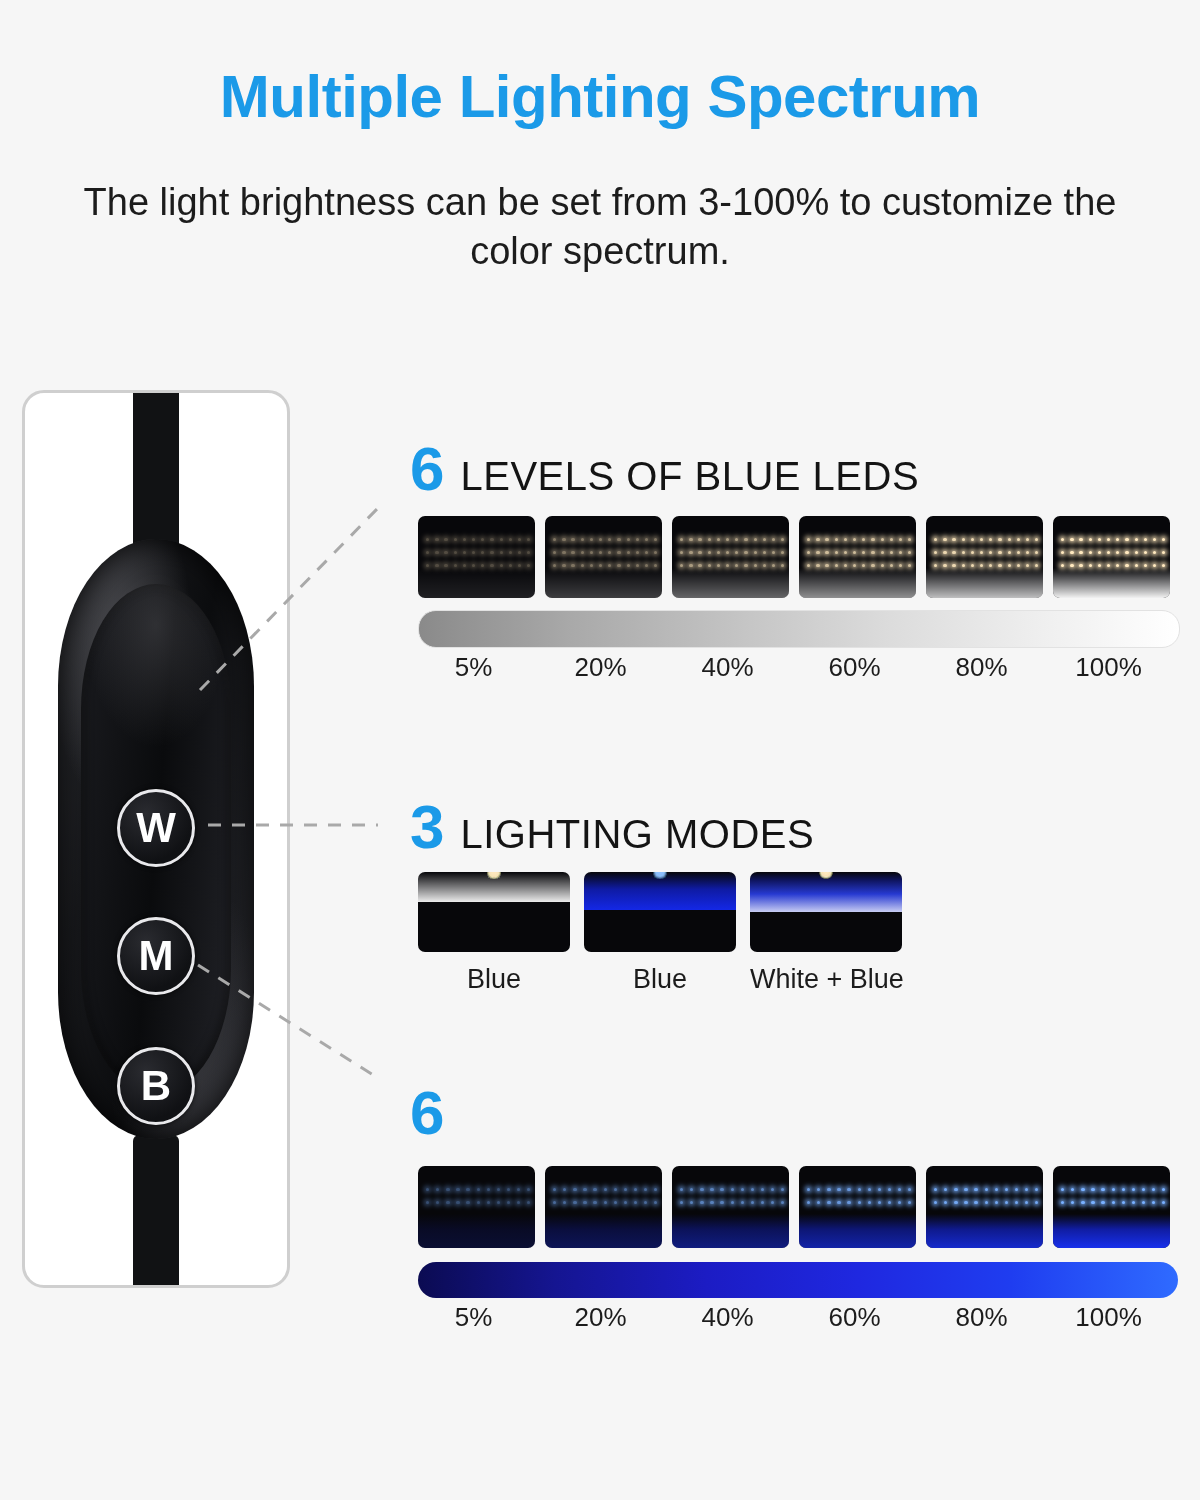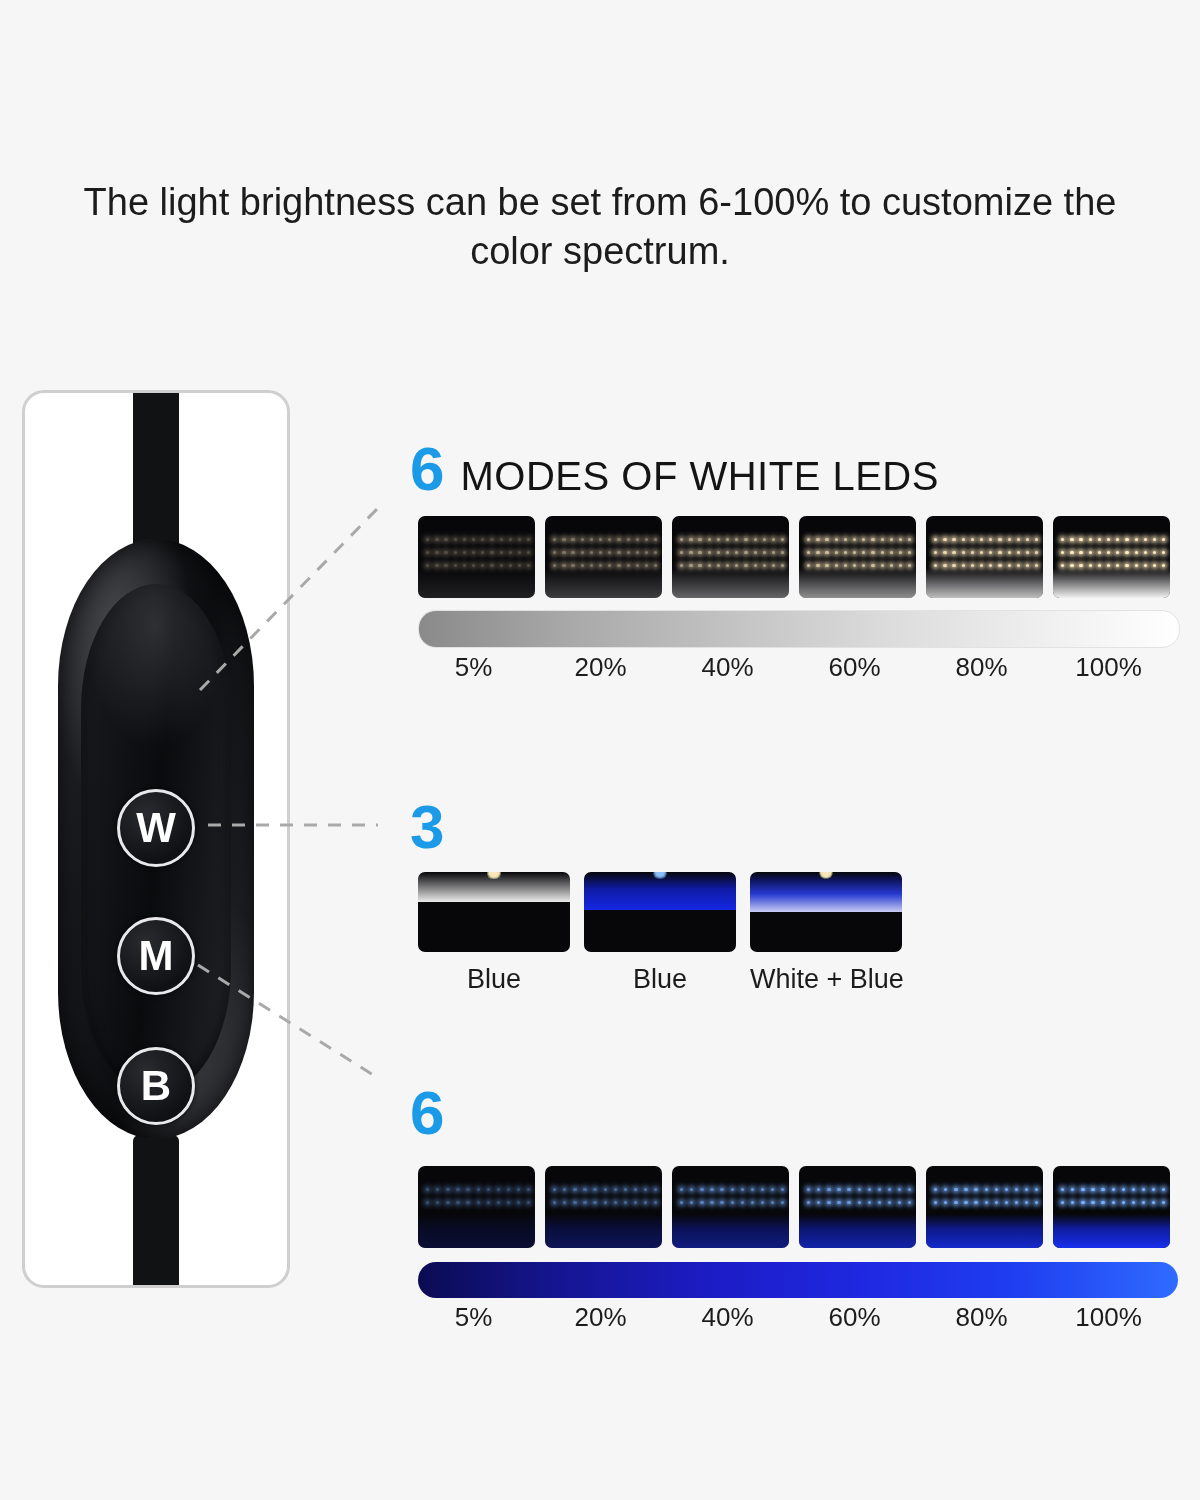--- a/index.html
+++ b/index.html
@@ -237,42 +237,43 @@
     font-size: 27px;
     color: #1c1c1c;
     white-space: nowrap;
   }
 </style>
 </head>
 <body>
 
 <div class="page">
 
-  <div class="subtitle">The light brightness can be set from 6-100% to customize the color spectrum.</div>
+  <div class="title">Multiple Lighting Spectrum</div>
+  <div class="subtitle">The light brightness can be set from 3-100% to customize the color spectrum.</div>
 
   <div class="device-frame">
     <div class="cord-top"></div>
     <div class="cord-bottom"></div>
     <div class="controller">
       <div class="controller-inner"></div>
       <div class="btn btn-w">W</div>
       <div class="btn btn-m">M</div>
       <div class="btn btn-b">B</div>
     </div>
   </div>
 
   <svg class="connectors" viewBox="0 0 1200 1500">
     <line x1="200" y1="690" x2="378" y2="508" stroke="#a9a9a9" stroke-width="3" stroke-dasharray="13,11"></line>
     <line x1="208" y1="825" x2="378" y2="825" stroke="#a9a9a9" stroke-width="3" stroke-dasharray="13,11"></line>
     <line x1="198" y1="965" x2="378" y2="1078" stroke="#a9a9a9" stroke-width="3" stroke-dasharray="13,11"></line>
   </svg>
 
   <div class="section-head" style="left:410px; top:438px;">
     <span class="section-num">6</span>
-    <span class="section-label">MODES OF WHITE LEDS</span>
+    <span class="section-label">LEVELS OF BLUE LEDS</span>
   </div>
 
   <div class="swatch-row" id="white-swatches" style="left:418px; top:516px;">
       <div class="swatch">
         <div class="dots">
           <i style="left:8.0px; top:0px; width:3.4px; height:3.4px; background:#ffe9bf; opacity:0.3; box-shadow:0 0 5.4px 2.0px #ffe9bf;"></i>
           <i style="left:17.2px; top:0px; width:3.4px; height:3.4px; background:#ffe9bf; opacity:0.3; box-shadow:0 0 5.4px 2.0px #ffe9bf;"></i>
           <i style="left:26.4px; top:0px; width:3.4px; height:3.4px; background:#ffe9bf; opacity:0.3; box-shadow:0 0 5.4px 2.0px #ffe9bf;"></i>
           <i style="left:35.5px; top:0px; width:3.4px; height:3.4px; background:#ffe9bf; opacity:0.3; box-shadow:0 0 5.4px 2.0px #ffe9bf;"></i>
           <i style="left:44.7px; top:0px; width:3.4px; height:3.4px; background:#ffe9bf; opacity:0.3; box-shadow:0 0 5.4px 2.0px #ffe9bf;"></i>
@@ -522,20 +523,21 @@
       <span>5%</span>
       <span>20%</span>
       <span>40%</span>
       <span>60%</span>
       <span>80%</span>
       <span>100%</span>
     </div>
 
   <div class="section-head" style="left:410px; top:796px;">
     <span class="section-num">3</span>
+    <span class="section-label">LIGHTING MODES</span>
   </div>
 
   <div class="mode-row" style="left:418px; top:872px;">
     <div class="mode-item">
       <div class="mode-sw" id="mode-sw-white">
           <div class="dots" style="top:16px;"><i style="left:8.0px; top:0px; width:3.4px; height:3.4px; background:#ffe9bf; opacity:1; box-shadow:0 0 5.4px 2.0px #ffe9bf;"></i><i style="left:17.7px; top:0px; width:3.4px; height:3.4px; background:#ffe9bf; opacity:1; box-shadow:0 0 5.4px 2.0px #ffe9bf;"></i><i style="left:27.4px; top:0px; width:3.4px; height:3.4px; background:#ffe9bf; opacity:1; box-shadow:0 0 5.4px 2.0px #ffe9bf;"></i><i style="left:37.1px; top:0px; width:3.4px; height:3.4px; background:#ffe9bf; opacity:1; box-shadow:0 0 5.4px 2.0px #ffe9bf;"></i><i style="left:46.9px; top:0px; width:3.4px; height:3.4px; background:#ffe9bf; opacity:1; box-shadow:0 0 5.4px 2.0px #ffe9bf;"></i><i style="left:56.6px; top:0px; width:3.4px; height:3.4px; background:#ffe9bf; opacity:1; box-shadow:0 0 5.4px 2.0px #ffe9bf;"></i><i style="left:66.3px; top:0px; width:3.4px; height:3.4px; background:#ffe9bf; opacity:1; box-shadow:0 0 5.4px 2.0px #ffe9bf;"></i><i style="left:76.0px; top:0px; width:3.4px; height:3.4px; background:#ffe9bf; opacity:1; box-shadow:0 0 5.4px 2.0px #ffe9bf;"></i><i style="left:85.7px; top:0px; width:3.4px; height:3.4px; background:#ffe9bf; opacity:1; box-shadow:0 0 5.4px 2.0px #ffe9bf;"></i><i style="left:95.4px; top:0px; width:3.4px; height:3.4px; background:#ffe9bf; opacity:1; box-shadow:0 0 5.4px 2.0px #ffe9bf;"></i><i style="left:105.1px; top:0px; width:3.4px; height:3.4px; background:#ffe9bf; opacity:1; box-shadow:0 0 5.4px 2.0px #ffe9bf;"></i><i style="left:114.9px; top:0px; width:3.4px; height:3.4px; background:#ffe9bf; opacity:1; box-shadow:0 0 5.4px 2.0px #ffe9bf;"></i><i style="left:124.6px; top:0px; width:3.4px; height:3.4px; background:#ffe9bf; opacity:1; box-shadow:0 0 5.4px 2.0px #ffe9bf;"></i><i style="left:134.3px; top:0px; width:3.4px; height:3.4px; background:#ffe9bf; opacity:1; box-shadow:0 0 5.4px 2.0px #ffe9bf;"></i><i style="left:144.0px; top:0px; width:3.4px; height:3.4px; background:#ffe9bf; opacity:1; box-shadow:0 0 5.4px 2.0px #ffe9bf;"></i><i style="left:8.0px; top:13px; width:3.4px; height:3.4px; background:#ffe9bf; opacity:1; box-shadow:0 0 5.4px 2.0px #ffe9bf;"></i><i style="left:17.7px; top:13px; width:3.4px; height:3.4px; background:#ffe9bf; opacity:1; box-shadow:0 0 5.4px 2.0px #ffe9bf;"></i><i style="left:27.4px; top:13px; width:3.4px; height:3.4px; background:#ffe9bf; opacity:1; box-shadow:0 0 5.4px 2.0px #ffe9bf;"></i><i style="left:37.1px; top:13px; width:3.4px; height:3.4px; background:#ffe9bf; opacity:1; box-shadow:0 0 5.4px 2.0px #ffe9bf;"></i><i style="left:46.9px; top:13px; width:3.4px; height:3.4px; background:#ffe9bf; opacity:1; box-shadow:0 0 5.4px 2.0px #ffe9bf;"></i><i style="left:56.6px; top:13px; width:3.4px; height:3.4px; background:#ffe9bf; opacity:1; box-shadow:0 0 5.4px 2.0px #ffe9bf;"></i><i style="left:66.3px; top:13px; width:3.4px; height:3.4px; background:#ffe9bf; opacity:1; box-shadow:0 0 5.4px 2.0px #ffe9bf;"></i><i style="left:76.0px; top:13px; width:3.4px; height:3.4px; background:#ffe9bf; opacity:1; box-shadow:0 0 5.4px 2.0px #ffe9bf;"></i><i style="left:85.7px; top:13px; width:3.4px; height:3.4px; background:#ffe9bf; opacity:1; box-shadow:0 0 5.4px 2.0px #ffe9bf;"></i><i style="left:95.4px; top:13px; width:3.4px; height:3.4px; background:#ffe9bf; opacity:1; box-shadow:0 0 5.4px 2.0px #ffe9bf;"></i><i style="left:105.1px; top:13px; width:3.4px; height:3.4px; background:#ffe9bf; opacity:1; box-shadow:0 0 5.4px 2.0px #ffe9bf;"></i><i style="left:114.9px; top:13px; width:3.4px; height:3.4px; background:#ffe9bf; opacity:1; box-shadow:0 0 5.4px 2.0px #ffe9bf;"></i><i style="left:124.6px; top:13px; width:3.4px; height:3.4px; background:#ffe9bf; opacity:1; box-shadow:0 0 5.4px 2.0px #ffe9bf;"></i><i style="left:134.3px; top:13px; width:3.4px; height:3.4px; background:#ffe9bf; opacity:1; box-shadow:0 0 5.4px 2.0px #ffe9bf;"></i><i style="left:144.0px; top:13px; width:3.4px; height:3.4px; background:#ffe9bf; opacity:1; box-shadow:0 0 5.4px 2.0px #ffe9bf;"></i><i style="left:8.0px; top:26px; width:3.4px; height:3.4px; background:#ffe9bf; opacity:1; box-shadow:0 0 5.4px 2.0px #ffe9bf;"></i><i style="left:17.7px; top:26px; width:3.4px; height:3.4px; background:#ffe9bf; opacity:1; box-shadow:0 0 5.4px 2.0px #ffe9bf;"></i><i style="left:27.4px; top:26px; width:3.4px; height:3.4px; background:#ffe9bf; opacity:1; box-shadow:0 0 5.4px 2.0px #ffe9bf;"></i><i style="left:37.1px; top:26px; width:3.4px; height:3.4px; background:#ffe9bf; opacity:1; box-shadow:0 0 5.4px 2.0px #ffe9bf;"></i><i style="left:46.9px; top:26px; width:3.4px; height:3.4px; background:#ffe9bf; opacity:1; box-shadow:0 0 5.4px 2.0px #ffe9bf;"></i><i style="left:56.6px; top:26px; width:3.4px; height:3.4px; background:#ffe9bf; opacity:1; box-shadow:0 0 5.4px 2.0px #ffe9bf;"></i><i style="left:66.3px; top:26px; width:3.4px; height:3.4px; background:#ffe9bf; opacity:1; box-shadow:0 0 5.4px 2.0px #ffe9bf;"></i><i style="left:76.0px; top:26px; width:3.4px; height:3.4px; background:#ffe9bf; opacity:1; box-shadow:0 0 5.4px 2.0px #ffe9bf;"></i><i style="left:85.7px; top:26px; width:3.4px; height:3.4px; background:#ffe9bf; opacity:1; box-shadow:0 0 5.4px 2.0px #ffe9bf;"></i><i style="left:95.4px; top:26px; width:3.4px; height:3.4px; background:#ffe9bf; opacity:1; box-shadow:0 0 5.4px 2.0px #ffe9bf;"></i><i style="left:105.1px; top:26px; width:3.4px; height:3.4px; background:#ffe9bf; opacity:1; box-shadow:0 0 5.4px 2.0px #ffe9bf;"></i><i style="left:114.9px; top:26px; width:3.4px; height:3.4px; background:#ffe9bf; opacity:1; box-shadow:0 0 5.4px 2.0px #ffe9bf;"></i><i style="left:124.6px; top:26px; width:3.4px; height:3.4px; background:#ffe9bf; opacity:1; box-shadow:0 0 5.4px 2.0px #ffe9bf;"></i><i style="left:134.3px; top:26px; width:3.4px; height:3.4px; background:#ffe9bf; opacity:1; box-shadow:0 0 5.4px 2.0px #ffe9bf;"></i><i style="left:144.0px; top:26px; width:3.4px; height:3.4px; background:#ffe9bf; opacity:1; box-shadow:0 0 5.4px 2.0px #ffe9bf;"></i></div>
           <div class="glow" style="height:30px;background:linear-gradient(to top, rgba(255,255,255,0.92), rgba(255,255,255,0));"></div>
         </div>
       <div class="mode-caption">Blue</div>
     </div>

